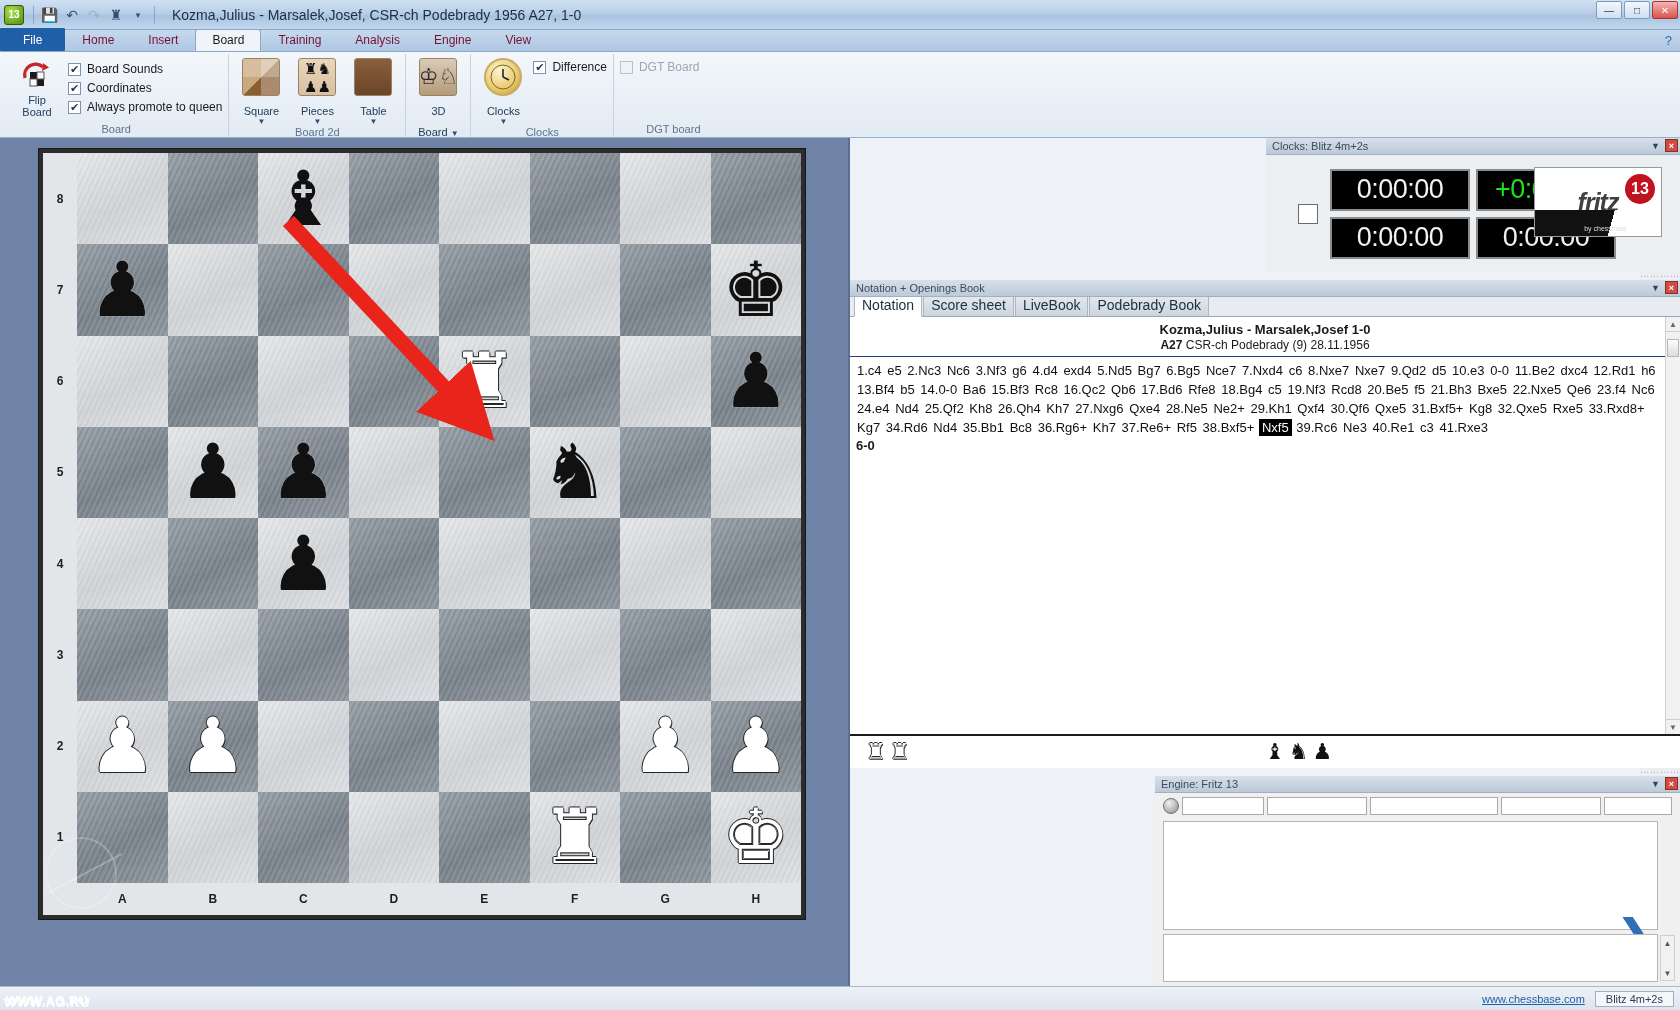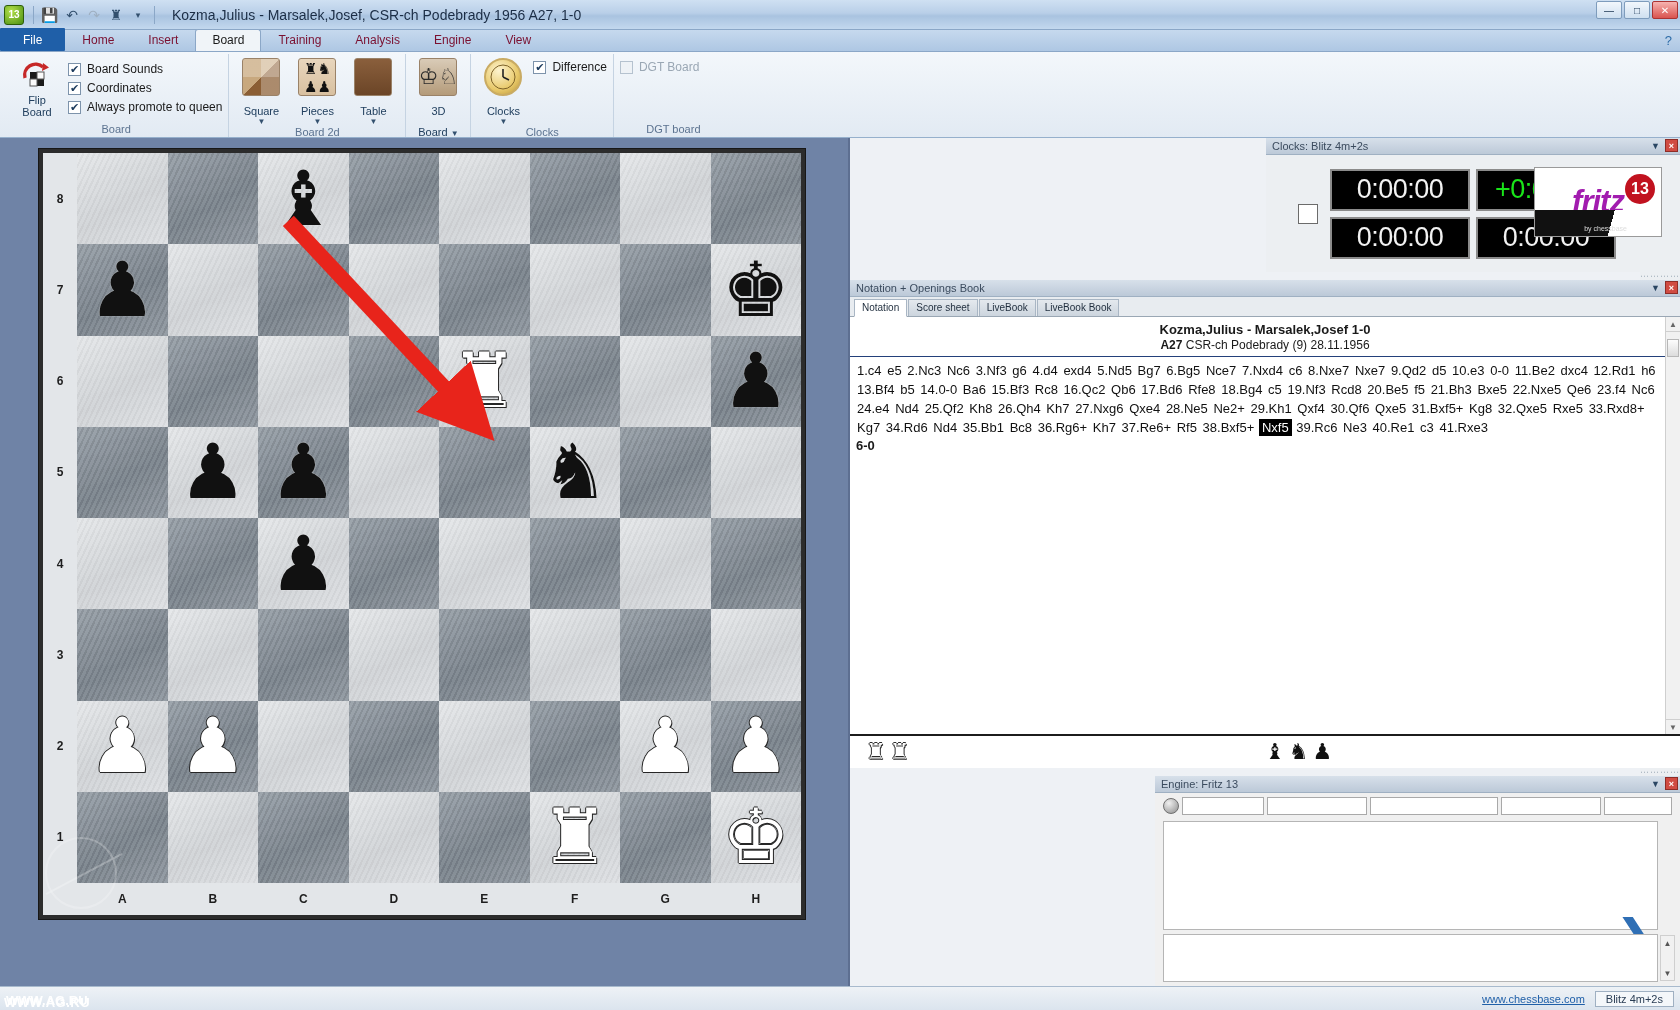--- a/index.html
+++ b/index.html
@@ -159,35 +159,35 @@
     width:140px;height:42px;background:#000;border:2px solid #8b8b8b;
     display:flex;align-items:center;justify-content:center;
     font-family:"Liberation Sans", sans-serif; font-size:27px; color:#f2f2f2; letter-spacing:-.5px;
   }
   .clockcell.green { color:#19e519; }
   .fritzlogo {
     position:absolute; right:18px; top:12px; width:128px;height:70px;
     background:#fff; border:1px solid #9a9a9a; overflow:hidden;
     display:flex;align-items:center;justify-content:center;
   }
-  .fritzlogo .fl-red { font-size:31px;font-weight:bold;color:#a21caf;font-style:italic;letter-spacing:-1px; }
+  .fritzlogo .fl-red { font-size:25px;font-weight:bold;color:#404040;font-style:italic;letter-spacing:-1px; }
   .fritzlogo .fl-band { position:absolute; left:0; right:0; bottom:0; height:26px;
       background:linear-gradient(105deg,#111 60%,#fff 60%); }
   .fritzlogo .fl-13 { position:absolute; right:6px; top:6px; width:30px;height:30px;border-radius:50%;
       background:#c1121f;color:#fff;font-weight:bold;font-size:16px;display:flex;align-items:center;justify-content:center; }
   .fritzlogo .fl-sub { position:absolute; right:34px; bottom:4px; font-size:7px; color:#ddd; }
 
   .splitter { height:8px; flex:0 0 8px; background:#eceff2; display:flex;align-items:center;justify-content:center; }
   .splitter span { font-size:9px; color:#9aa7b4; letter-spacing:1px; }
 
   
   .notationpanel { flex:1; min-height:0; }
   .nt-tabs { height:20px; flex:0 0 20px; display:flex; align-items:flex-end; background:#e8ecf0;
              border-bottom:1px solid #9aa7b4; padding-left:4px; }
-  .nt-tab { font-size:10px; padding:2px 7px 3px; border:1px solid #a9b6c4; border-bottom:none;
+  .nt-tab { font-size:14px; padding:2px 7px 3px; border:1px solid #a9b6c4; border-bottom:none;
             background:linear-gradient(#e4e9ee,#ccd5de); margin-right:1px; color:#1f2d3d; }
   .nt-tab.active { background:#fff; border-bottom:1px solid #fff; margin-bottom:-1px; }
   .nt-body { flex:1; background:#fff; overflow:hidden; position:relative; display:flex; flex-direction:column;}
   .nt-titleline { text-align:center; font-weight:bold; font-size:13px; padding:5px 0 1px; }
   .nt-subline { text-align:center; font-size:12px; padding-bottom:4px; border-bottom:1px solid #23407a; }
   .nt-subline b { font-weight:bold; }
   .nt-moves { padding:4px 6px 0 6px; font-size:13px; line-height:19px; color:#111; }
   .mv { padding:0 1px; }
   .mv.hl { background:#000; color:#fff; padding:1px 3px; }
   .nt-result { font-weight:bold; font-size:13px; padding:1px 6px; }
@@ -552,21 +552,21 @@
           <span>Notation + Openings Book</span>
           <div class="hbtns">
             <div class="hbtn">▼</div>
             <div class="hbtn red">×</div>
           </div>
         </div>
         <div class="nt-tabs">
           <div class="nt-tab active">Notation</div>
           <div class="nt-tab">Score sheet</div>
           <div class="nt-tab">LiveBook</div>
-          <div class="nt-tab">LiveBook Book</div>
+          <div class="nt-tab">Podebrady Book</div>
         </div>
         <div class="nt-body">
           <div class="nt-titleline">Kozma,Julius - Marsalek,Josef  1-0</div>
           <div class="nt-subline">
             <b>A27</b>
             <span>CSR-ch Podebrady (9) 28.11.1956</span>
           </div>
           <div class="nt-moves" id="nt-moves"><span class="mv">1.c4</span> <span class="mv">e5</span> <span class="mv">2.Nc3</span> <span class="mv">Nc6</span> <span class="mv">3.Nf3</span> <span class="mv">g6</span> <span class="mv">4.d4</span> <span class="mv">exd4</span> <span class="mv">5.Nd5</span> <span class="mv">Bg7</span> <span class="mv">6.Bg5</span> <span class="mv">Nce7</span> <span class="mv">7.Nxd4</span> <span class="mv">c6</span> <span class="mv">8.Nxe7</span> <span class="mv">Nxe7</span> <span class="mv">9.Qd2</span> <span class="mv">d5</span> <span class="mv">10.e3</span> <span class="mv">0-0</span> <span class="mv">11.Be2</span> <span class="mv">dxc4</span> <span class="mv">12.Rd1</span> <span class="mv">h6</span> <span class="mv">13.Bf4</span> <span class="mv">b5</span> <span class="mv">14.0-0</span> <span class="mv">Ba6</span> <span class="mv">15.Bf3</span> <span class="mv">Rc8</span> <span class="mv">16.Qc2</span> <span class="mv">Qb6</span> <span class="mv">17.Bd6</span> <span class="mv">Rfe8</span> <span class="mv">18.Bg4</span> <span class="mv">c5</span> <span class="mv">19.Nf3</span> <span class="mv">Rcd8</span> <span class="mv">20.Be5</span> <span class="mv">f5</span> <span class="mv">21.Bh3</span> <span class="mv">Bxe5</span> <span class="mv">22.Nxe5</span> <span class="mv">Qe6</span> <span class="mv">23.f4</span> <span class="mv">Nc6</span> <span class="mv">24.e4</span> <span class="mv">Nd4</span> <span class="mv">25.Qf2</span> <span class="mv">Kh8</span> <span class="mv">26.Qh4</span> <span class="mv">Kh7</span> <span class="mv">27.Nxg6</span> <span class="mv">Qxe4</span> <span class="mv">28.Ne5</span> <span class="mv">Ne2+</span> <span class="mv">29.Kh1</span> <span class="mv">Qxf4</span> <span class="mv">30.Qf6</span> <span class="mv">Qxe5</span> <span class="mv">31.Bxf5+</span> <span class="mv">Kg8</span> <span class="mv">32.Qxe5</span> <span class="mv">Rxe5</span> <span class="mv">33.Rxd8+</span> <span class="mv">Kg7</span> <span class="mv">34.Rd6</span> <span class="mv">Nd4</span> <span class="mv">35.Bb1</span> <span class="mv">Bc8</span> <span class="mv">36.Rg6+</span> <span class="mv">Kh7</span> <span class="mv">37.Re6+</span> <span class="mv">Rf5</span> <span class="mv">38.Bxf5+</span> <span class="mv hl">Nxf5</span> <span class="mv">39.Rc6</span> <span class="mv">Ne3</span> <span class="mv">40.Re1</span> <span class="mv">c3</span> <span class="mv">41.Rxe3</span> </div>
           <div class="nt-result">6-0</div>
           <div class="nt-scroll">

